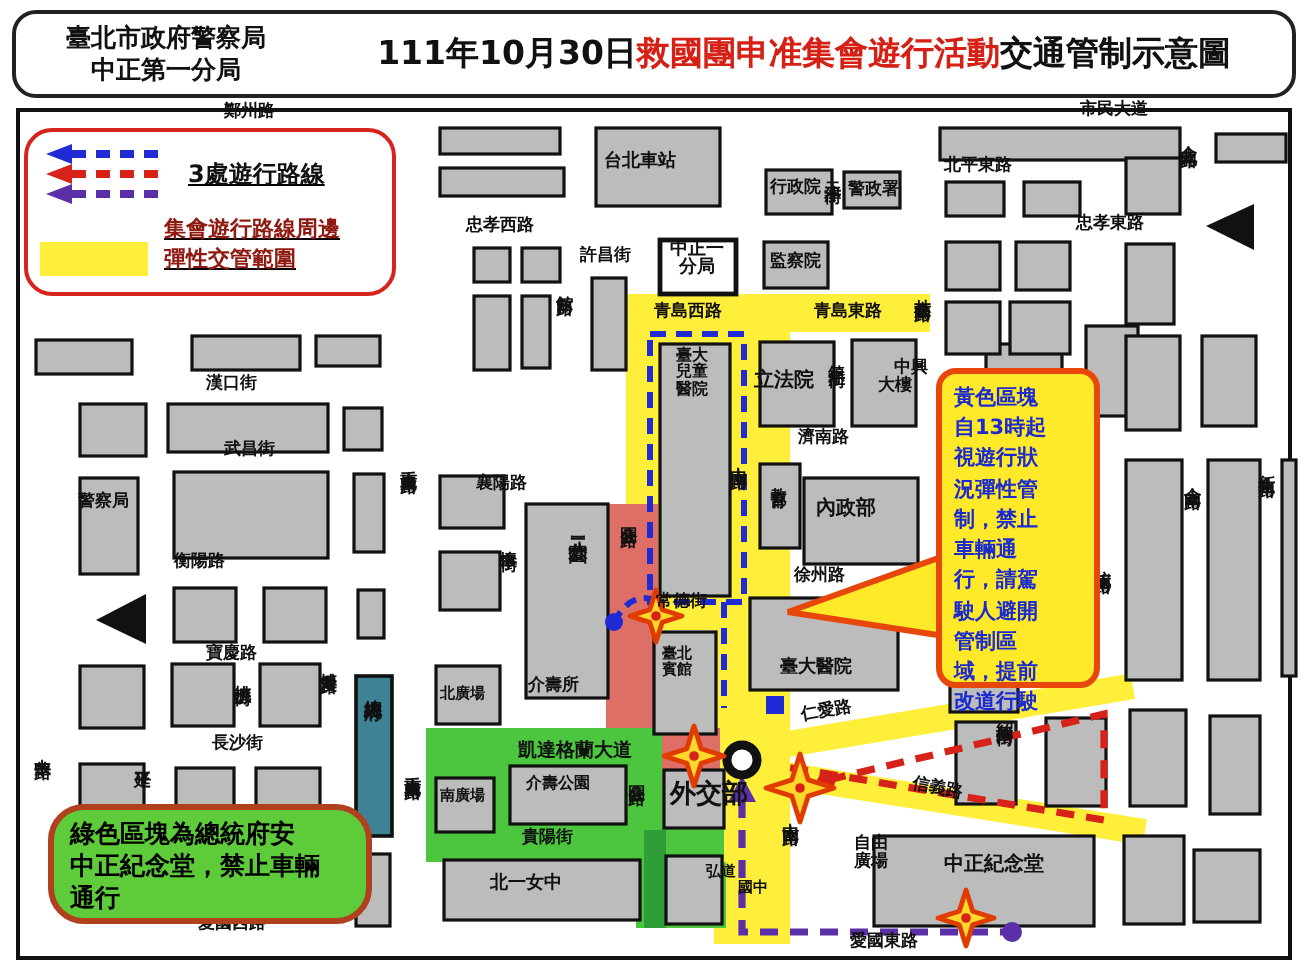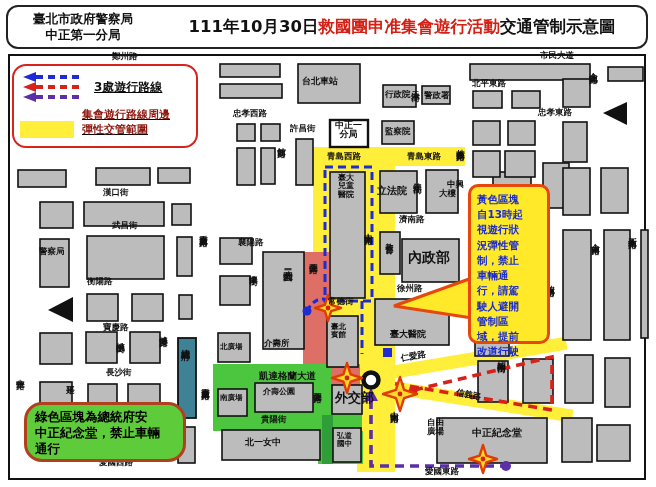--- a/index.html
+++ b/index.html
@@ -216,38 +216,38 @@
         <div style="text-align: center;">臺大</div>
         <div style="text-align: center;">兒童</div>
         <div style="text-align: center;">醫院</div>
       </div>
       <div class="lbl" style="left: 377px; top: 186px; font-size: 10px;">立法院</div>
       <div class="lbl" style="left: 431px; top: 180px; font-size: 8.5px;">
         <div style="text-align: center; padding-left: 16px;">中興</div>
         <div style="text-align: center;">大樓</div>
       </div>
       <div class="lbl v" style="left: 384px; top: 237px; font-size: 8px;">教育部</div>
-      <div class="lbl" style="left: 408px; top: 250px; font-size: 14px;">內政部</div>
+      <div class="lbl" style="left: 408px; top: 250px; font-size: 10px;">內政部</div>
       <div class="lbl" style="left: 39px; top: 247px; font-size: 8.5px;">警察局</div>
       <div class="lbl v" style="left: 283px; top: 261px; font-size: 9.5px;">二二八公園</div>
       <div class="lbl" style="left: 264px; top: 339px; font-size: 8.5px;">介壽所</div>
       <div class="lbl" style="left: 331px; top: 323px; font-size: 7.5px;">
         <div style="text-align: center;">臺北</div>
         <div style="text-align: left;">賓館</div>
       </div>
       <div class="lbl" style="left: 390px; top: 330px; font-size: 9px;">臺大醫院</div>
       <div class="lbl v" style="left: 180px; top: 342px; font-size: 9px;">總統府</div>
       <div class="lbl" style="left: 220px; top: 343px; font-size: 7.5px;">北廣場</div>
       <div class="lbl" style="left: 220px; top: 394px; font-size: 7.5px;">南廣場</div>
       <div class="lbl" style="left: 263px; top: 388px; font-size: 8px;">介壽公園</div>
       <div class="lbl" style="left: 335px; top: 391px; font-size: 13px;">外交部</div>
       <div class="lbl" style="left: 245px; top: 438px; font-size: 9px;">北一女中</div>
       <div class="lbl" style="left: 337px; top: 432px; font-size: 7.5px;">
         <div style="text-align: center;">弘道</div>
-        <div style="text-align: center;">國中</div>
+        <div style="text-align: center; margin-left: 32px;">國中</div>
       </div>
       <div class="lbl" style="left: 427px; top: 418px; font-size: 8.5px;">
         <div style="text-align: center;">自由</div>
         <div style="text-align: center;">廣場</div>
       </div>
       <div class="lbl" style="left: 472px; top: 428px; font-size: 10px;">中正紀念堂</div>
     </div>
 
   <div id="legend">
     <div class="leg-row" style="height:34px;">

